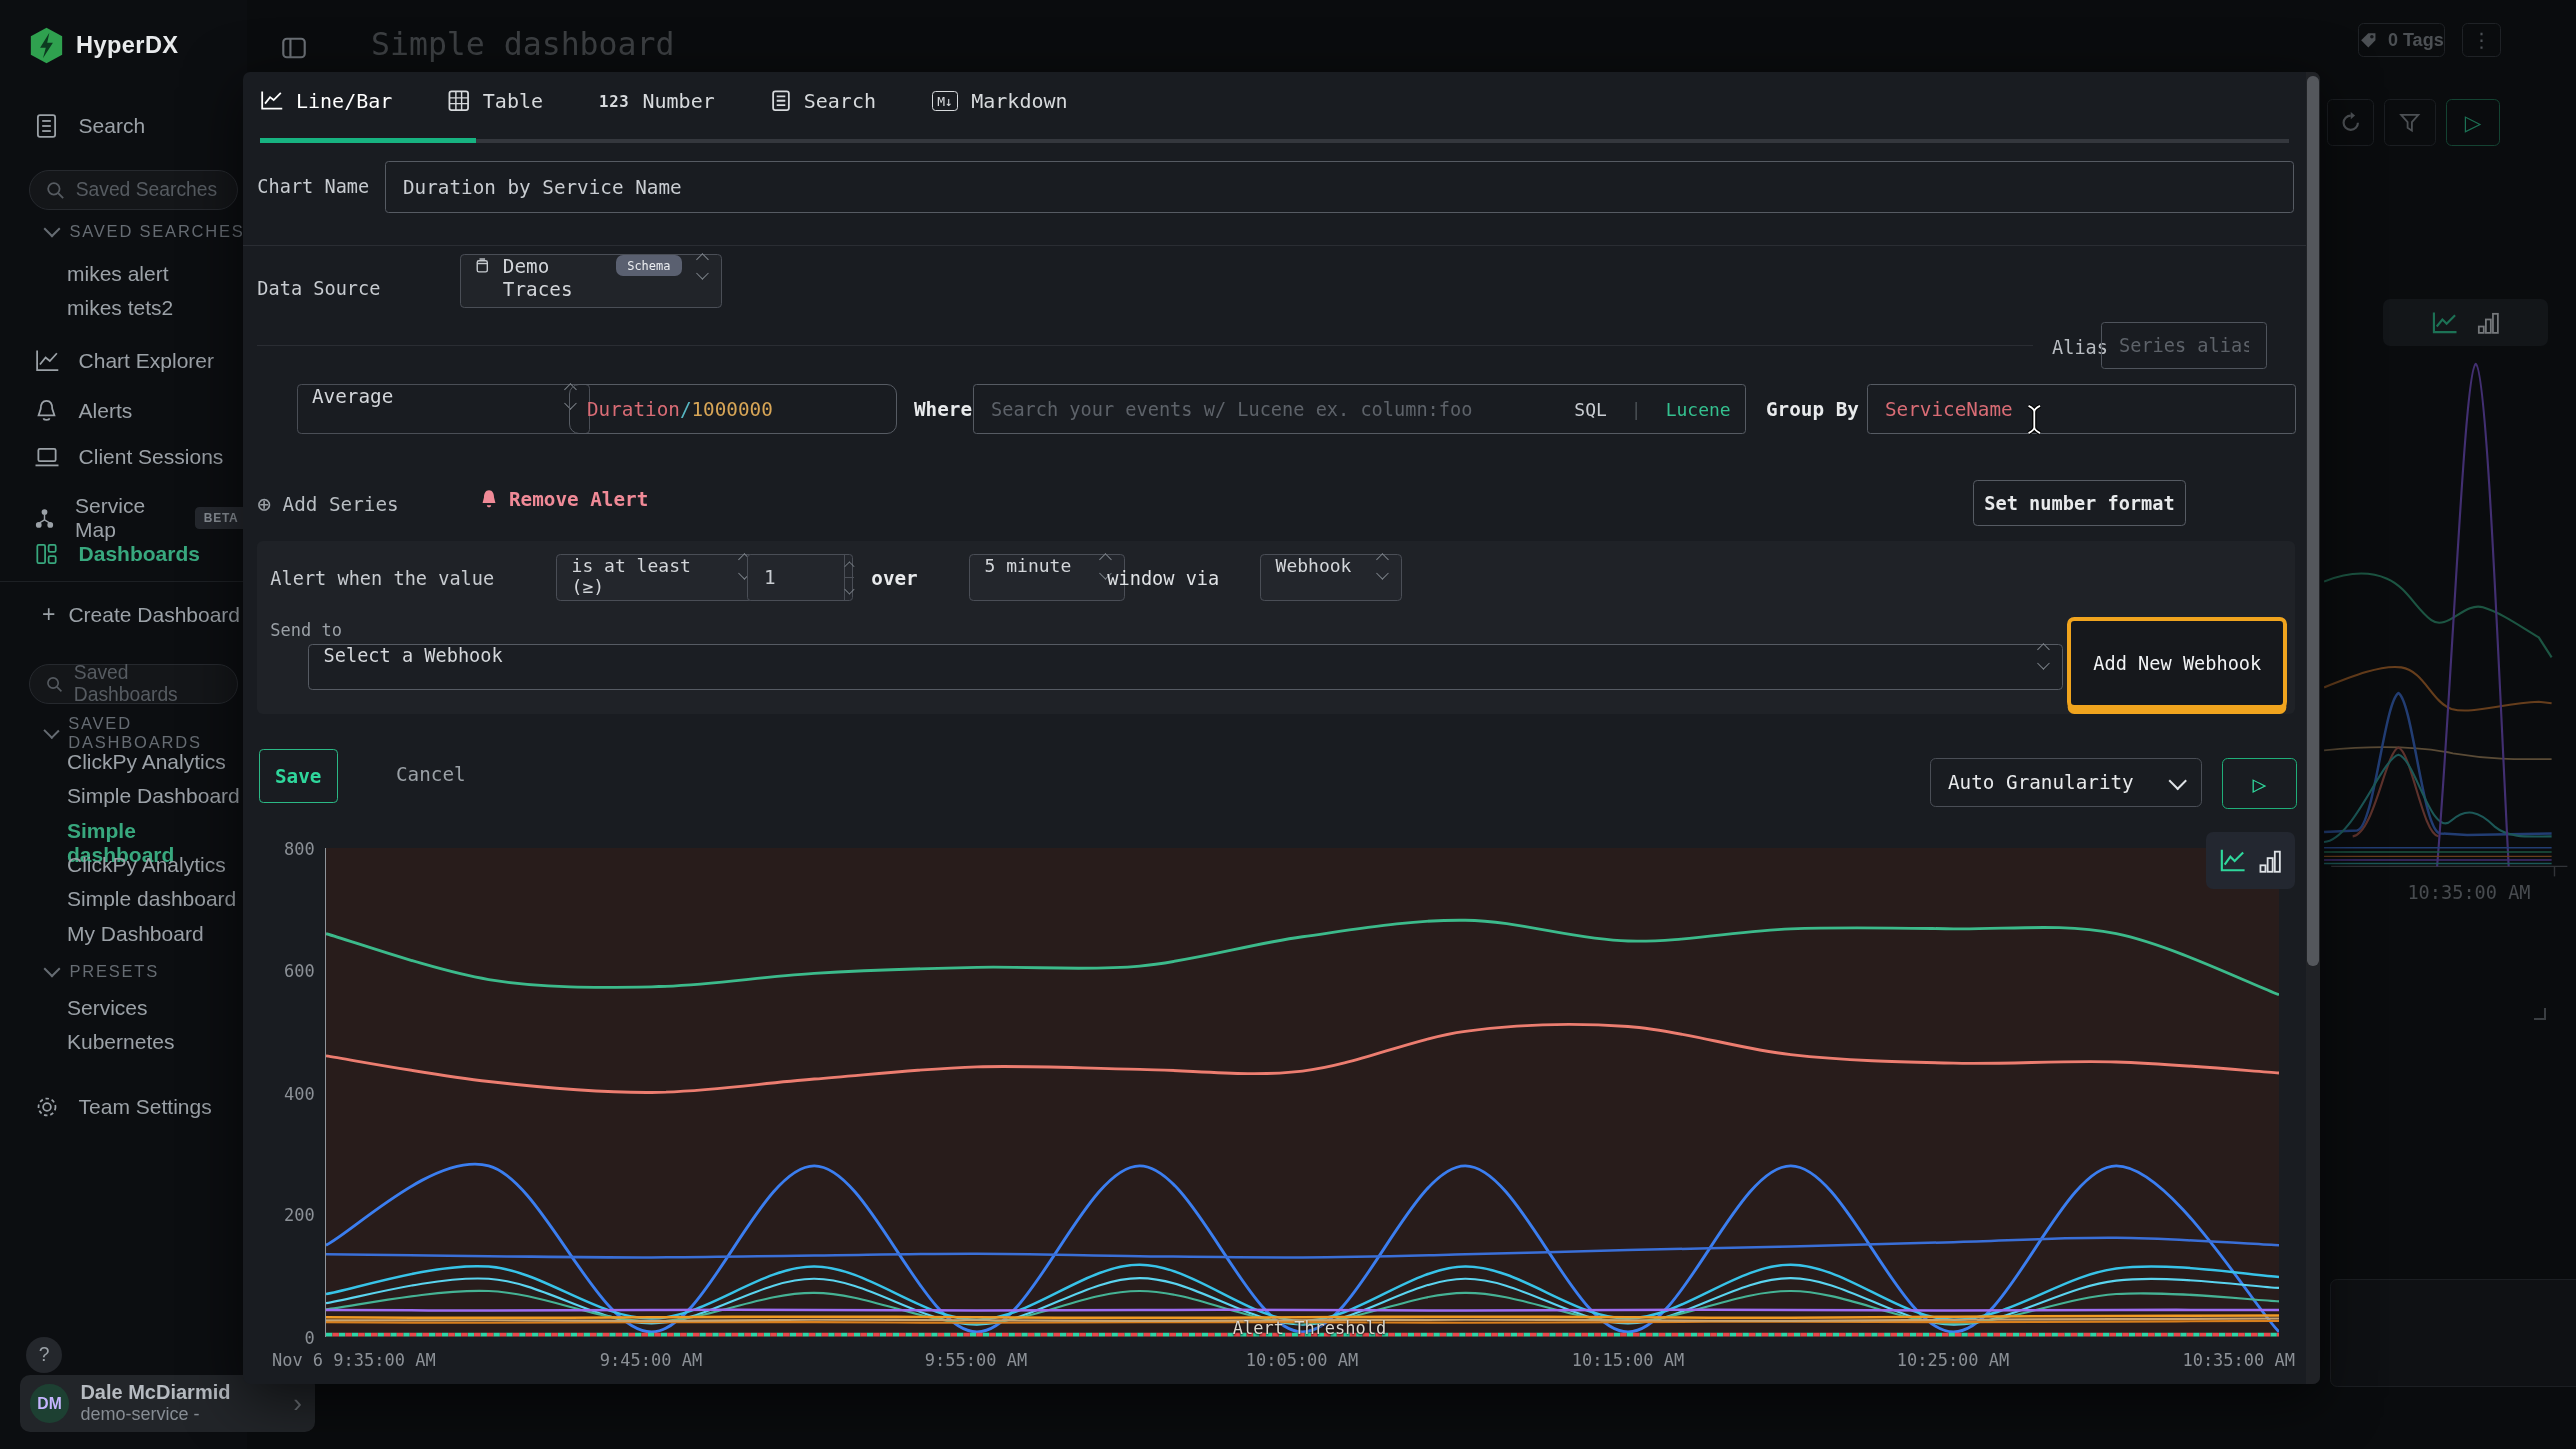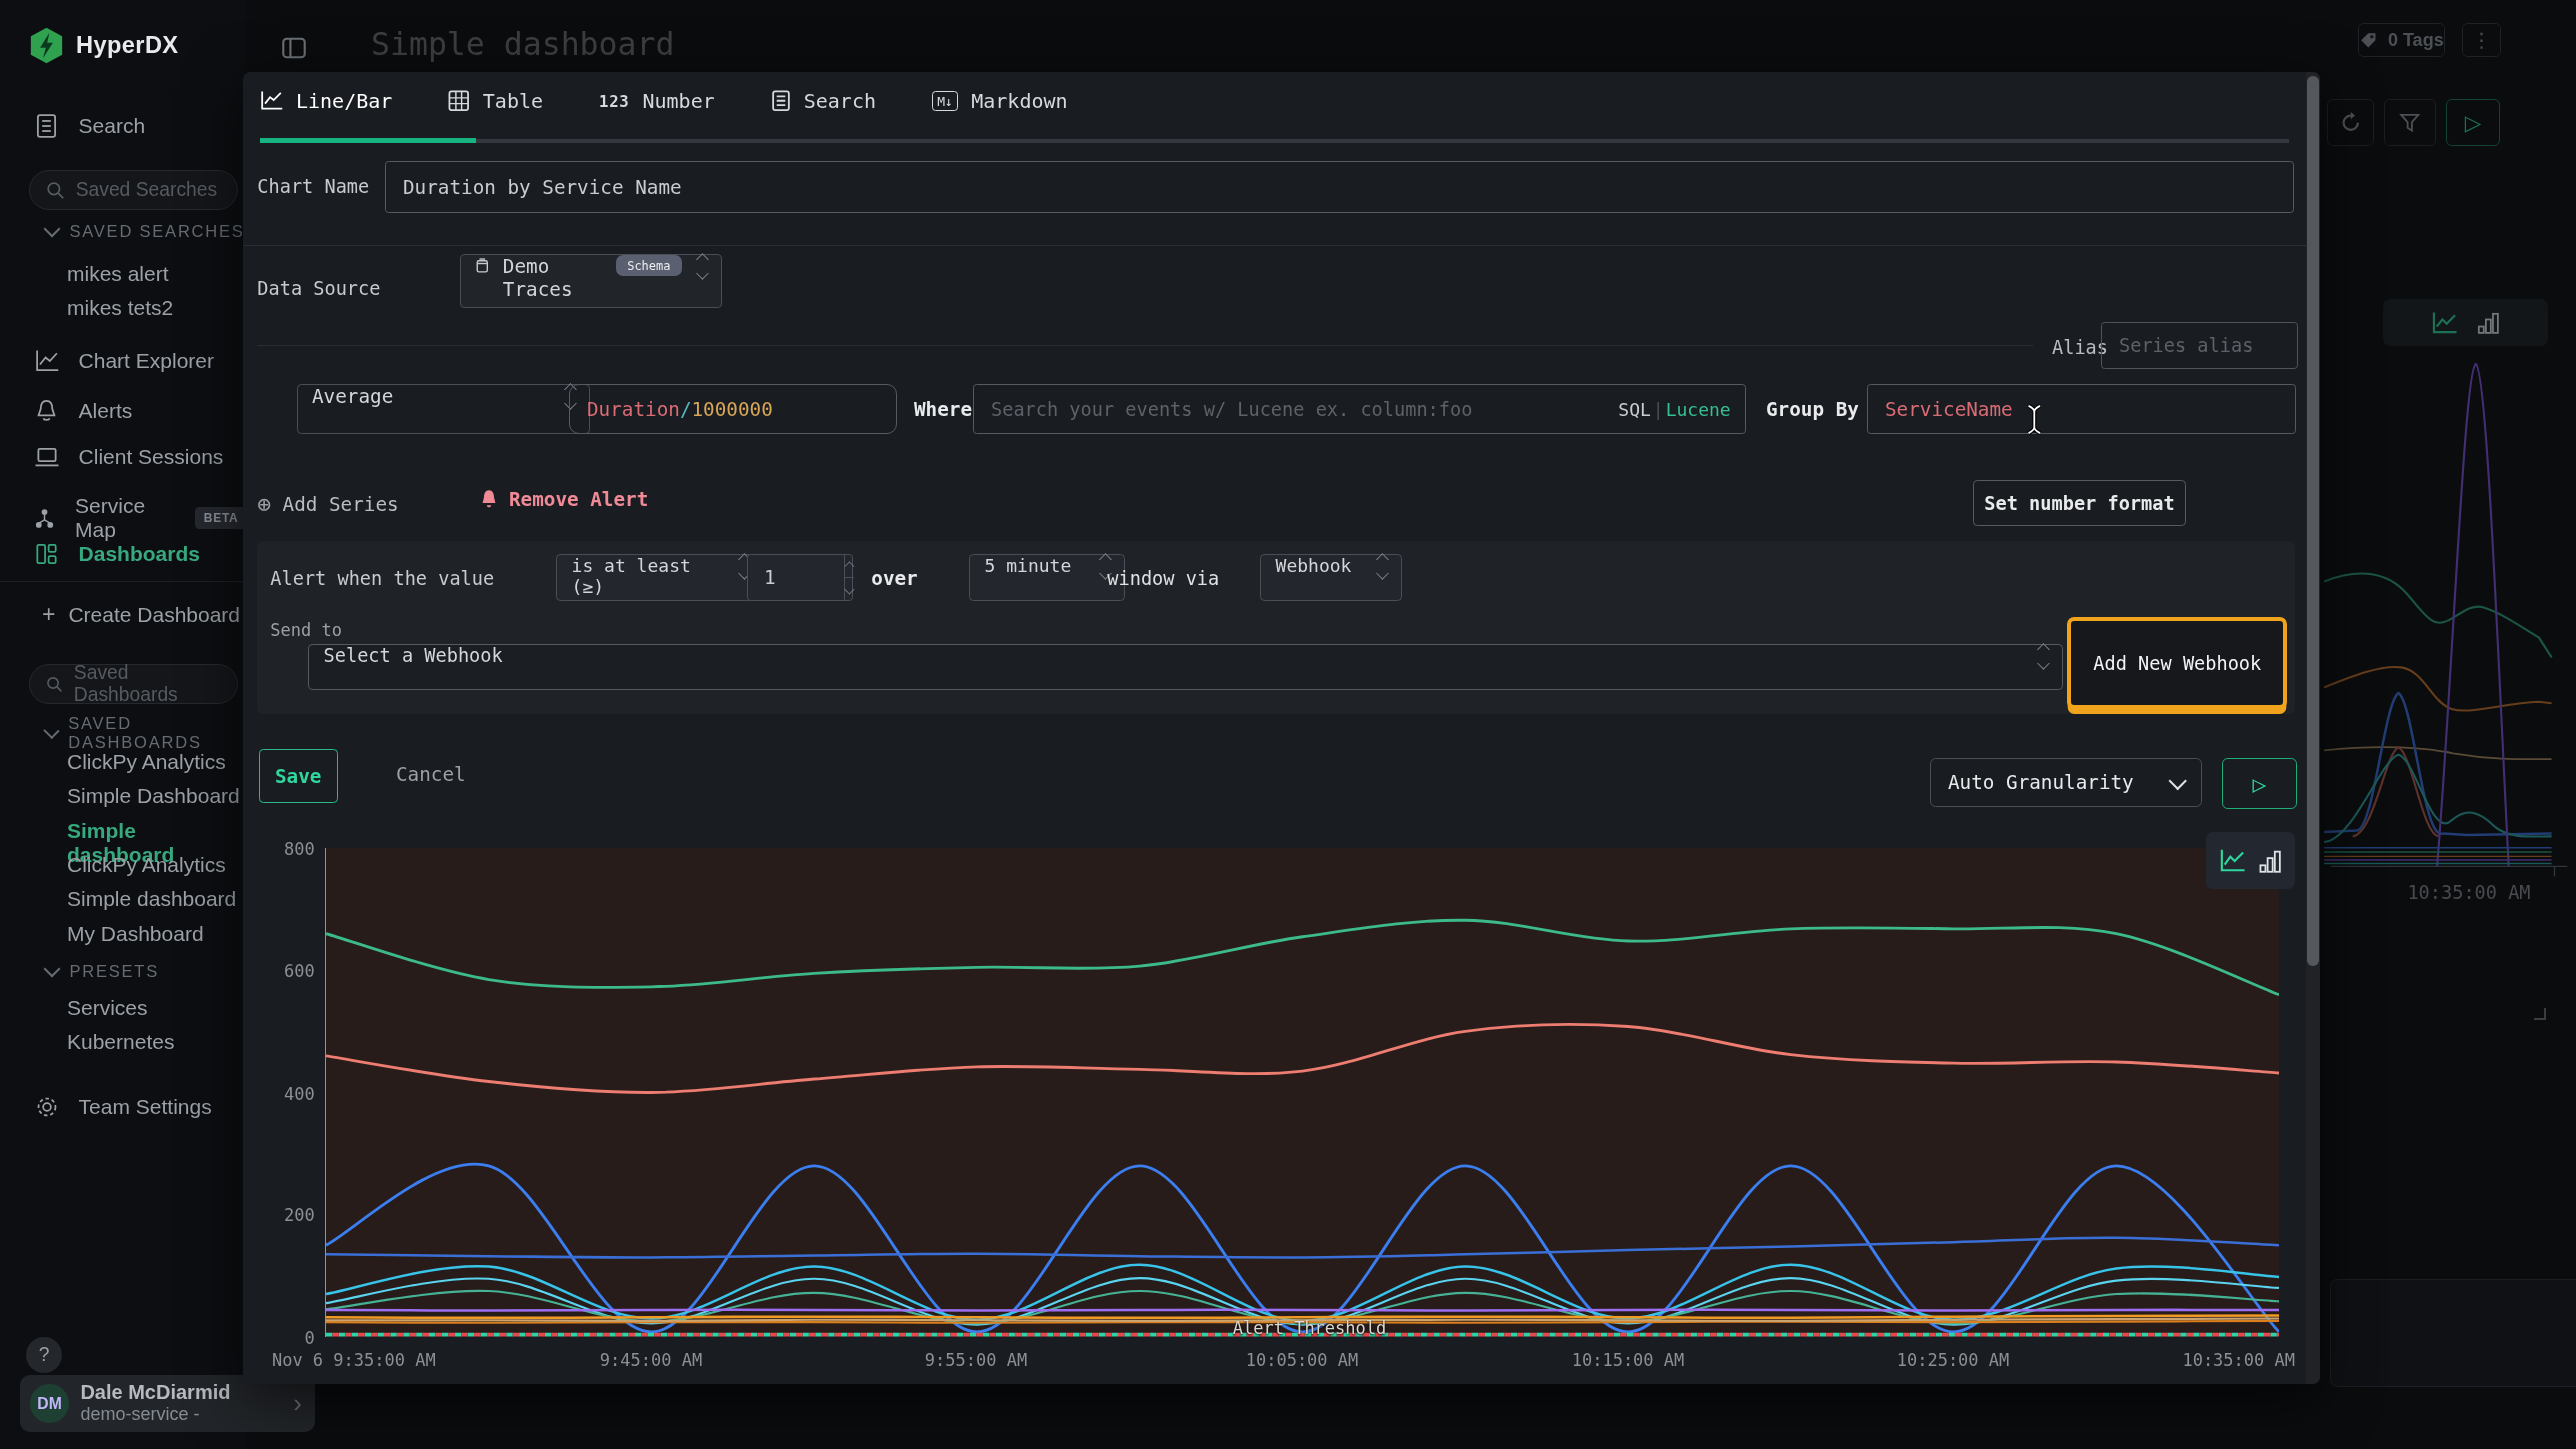--- a/index.html
+++ b/index.html
@@ -334,40 +334,40 @@
       <span>Demo Traces</span>
       <span class="badge-schema" style="margin-left:auto;">Schema</span>
       <span class="updown" style="margin-left:2.9px;">
           <span class="cu"></span>
           <span class="cd"></span>
         </span>
     </div>
 
     <div class="divline" style="left:14.3px;top:273px;width:1776px;"></div>
     <div class="flabel abs" style="left:1809px;top:265px;color:#b9bdc2;">Alias</div>
-    <div class="inputbox" style="left:1858px;top:250px;width:197px;height:47px;border-color:#4f545c;">
+    <div class="inputbox" style="left:1858px;top:250px;width:166px;height:47px;border-color:#4f545c;">
       <input style="font-size: 18.6px;" placeholder="Series alias">
     </div>
 
     <div class="selbox" style="left:15.7px;top:312px;width:293px;height:50px;background:transparent;">
       <span>Average</span>
       <span class="updown">
           <span class="cu"></span>
           <span class="cd"></span>
         </span>
     </div>
     <div class="inputbox" style="left:326px;top:312px;width:328px;height:50px;padding:0 17px;gap:0;font-size:19.3px;border-radius:10px;">
       <span style="color:#d96c75;">Duration</span>
         <span style="color:#56b6c2;">/</span>
         <span style="color:#d8a657;">1000000</span>
     </div>
     <div class="abs white-label" style="left:671px;top:326px;font-size:19.3px;">Where</div>
     <div class="inputbox" style="left:730px;top:312px;width:773px;height:50px;">
       <input style="font-size: 18.6px;" placeholder="Search your events w/ Lucene ex. column:foo">
-      <span style="display:flex;gap:2px;align-items:center;margin-right:14.3px;font-size:18px;white-space:nowrap;">
+      <span style="display:flex;gap:24px;align-items:center;margin-right:14.3px;font-size:18px;white-space:nowrap;">
         <span style="color:#c9cdd2;">SQL</span>
         <span style="color:#4a4e54;">|</span>
         <span style="color:#34c08f;">Lucene</span>
       </span>
     </div>
     <div class="abs white-label" style="left:1523px;top:326px;font-size:19.3px;">Group By</div>
     <div class="inputbox" style="left:1624px;top:312px;width:429px;height:50px;">
       <input style="color: rgb(217, 108, 117);" value="ServiceName">
     </div>
     <svg class="abs" style="left:1782px;top:331px;" width="18.6" height="33" viewBox="0 0 26 46">

